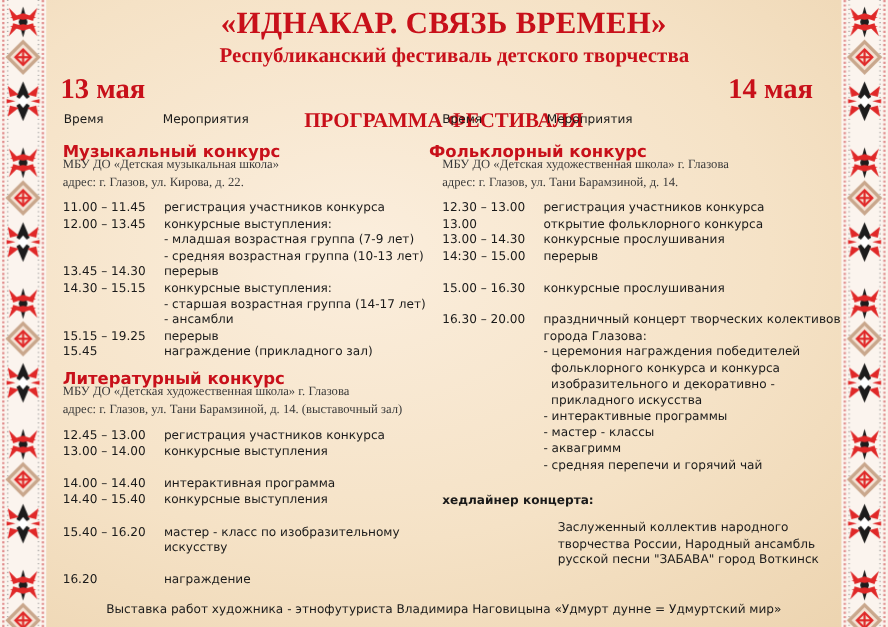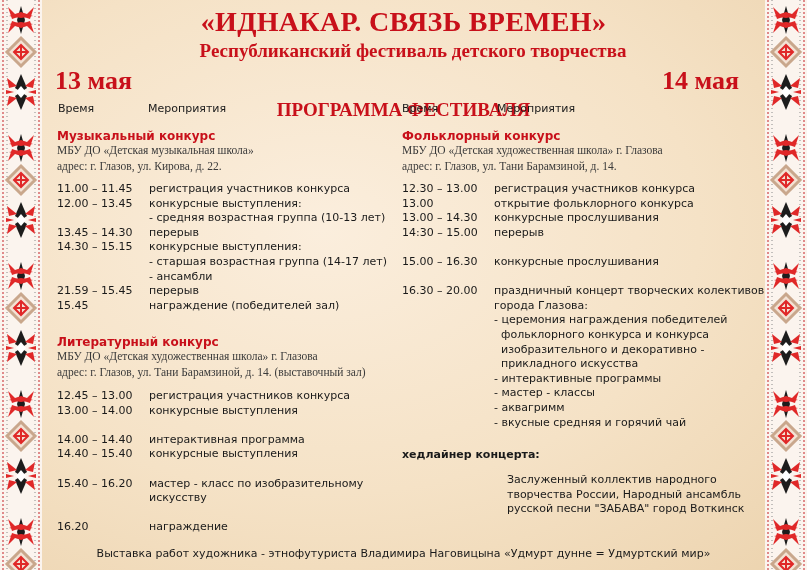--- a/index.html
+++ b/index.html
@@ -39,21 +39,21 @@
     font-family:"Liberation Serif", serif; font-weight:bold; color:#c8101a;
     font-size:26px;
   }
   .date-left { left:55px; }
   .date-right { left:662px; }
 
   .col-head {
     position:absolute; top:102px; font-weight:normal; font-size:11px;
   }
   .section-title {
-    position:absolute; font-weight:bold; color:#c8101a; font-size:12px;
+    position:absolute; font-weight:bold; color:#c8101a; font-size:15px;
   }
   .venue {
     position:absolute; font-family:"Liberation Serif", serif; font-size:11.5px; color:#3a3a3a;
     line-height:16px; white-space:nowrap;
   }
   .sched {
     position:absolute; font-size:11px; line-height:14.6px; white-space:nowrap;
   }
   .sched .row { display:flex; }
   .sched .time { width:92px; flex:none; }
@@ -142,20 +142,21 @@
     <div class="row">
       <span class="time">11.00 – 11.45</span>
       <span class="ev" style="white-space: pre;">регистрация участников конкурса</span>
     </div>
     <div class="row">
       <span class="time">12.00 – 13.45</span>
       <span class="ev" style="white-space: pre;">конкурсные выступления:</span>
     </div>
     <div class="row">
       <span class="time"></span>
+      <span class="ev" style="white-space: pre;">- младшая возрастная группа (7-9 лет)</span>
     </div>
     <div class="row">
       <span class="time"></span>
       <span class="ev" style="white-space: pre;">- средняя возрастная группа (10-13 лет)</span>
     </div>
     <div class="row">
       <span class="time">13.45 – 14.30</span>
       <span class="ev" style="white-space: pre;">перерыв</span>
     </div>
     <div class="row">
@@ -164,26 +165,26 @@
     </div>
     <div class="row">
       <span class="time"></span>
       <span class="ev" style="white-space: pre;">- старшая возрастная группа (14-17 лет)</span>
     </div>
     <div class="row">
       <span class="time"></span>
       <span class="ev" style="white-space: pre;">- ансамбли</span>
     </div>
     <div class="row">
-      <span class="time">21.59 – 15.45</span>
+      <span class="time">15.15 – 19.25</span>
       <span class="ev" style="white-space: pre;">перерыв</span>
     </div>
     <div class="row">
       <span class="time">15.45</span>
-      <span class="ev" style="white-space: pre;">награждение (победителей зал)</span>
+      <span class="ev" style="white-space: pre;">награждение (прикладного зал)</span>
     </div>
   </div>
 
 <div class="section-title" style="left:57px;top:335px">Литературный конкурс</div>
 <div class="venue" style="left:57px;top:348px">
   <div>МБУ ДО «Детская художественная школа» г. Глазова</div>
   <div>адрес: г. Глазов, ул. Тани Барамзиной, д. 14. (выставочный зал)</div>
 </div>
 <div class="sched" id="sched-0-1" style="left:57px;top:389px">
     <div class="row">
@@ -221,21 +222,21 @@
     <div class="row" style="height: 14.6px;">
       <span class="time"></span>
       <span class="ev" style="white-space: pre;"></span>
     </div>
     <div class="row">
       <span class="time">16.20</span>
       <span class="ev" style="white-space: pre;">награждение</span>
     </div>
   </div>
 
-<div class="section-title" style="left:402px;top:129px">Фольклорный конкурс</div>
+<div class="section-title" style="left:390px;top:129px">Фольклорный конкурс</div>
 <div class="venue" style="left:402px;top:142px">
   <div>МБУ ДО «Детская художественная школа» г. Глазова</div>
   <div>адрес: г. Глазов, ул. Тани Барамзиной, д. 14.</div>
 </div>
 <div class="sched" id="sched-1-0" style="left:402px;top:182px">
     <div class="row">
       <span class="time">12.30 – 13.00</span>
       <span class="ev" style="white-space: pre;">регистрация участников конкурса</span>
     </div>
     <div class="row">
@@ -293,21 +294,21 @@
     <div class="row">
       <span class="time"></span>
       <span class="ev" style="white-space: pre;">- мастер - классы</span>
     </div>
     <div class="row">
       <span class="time"></span>
       <span class="ev" style="white-space: pre; text-align: right;">- аквагримм</span>
     </div>
     <div class="row">
       <span class="time"></span>
-      <span class="ev" style="white-space: pre;">- вкусные средняя и горячий чай</span>
+      <span class="ev" style="white-space: pre;">- средняя перепечи и горячий чай</span>
     </div>
   </div>
 
 <div class="headliner-label">хедлайнер концерта:</div>
 <div class="headliner-text">
   <div>Заслуженный коллектив народного</div>
   <div>творчества России, Народный ансамбль</div>
   <div>русской песни "ЗАБАВА" город Воткинск</div>
 </div>
 

